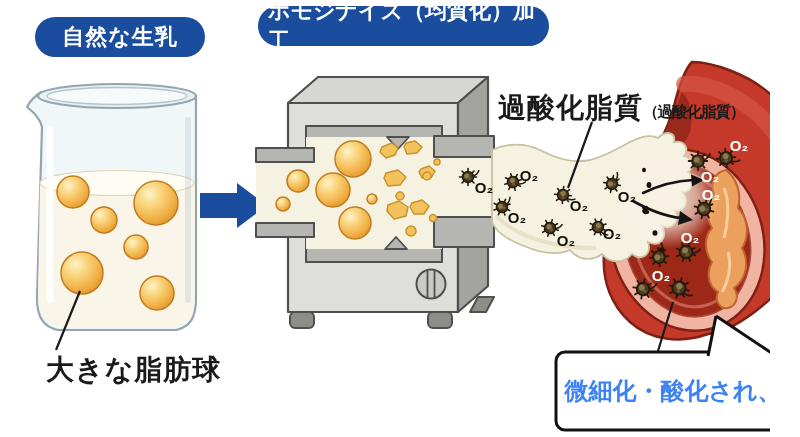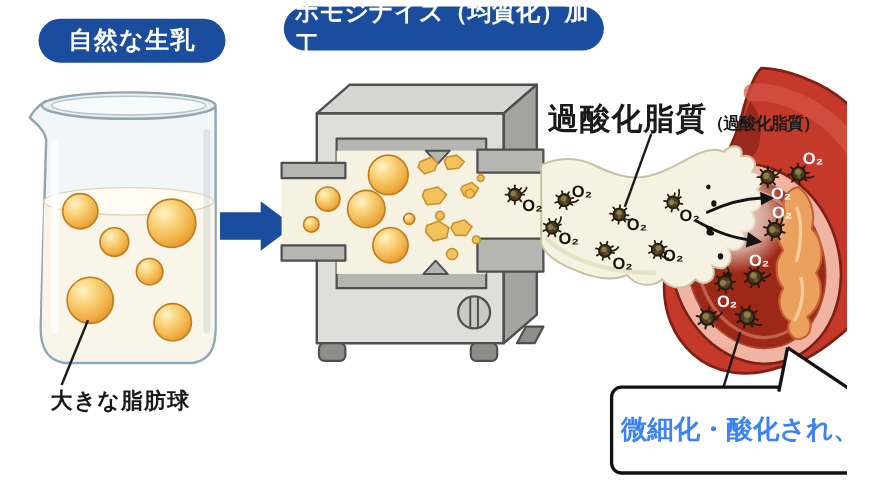--- a/index.html
+++ b/index.html
@@ -11,21 +11,21 @@
   .canvas svg{position:absolute;left:0;top:0;}
   .pill{
     position:absolute;height:40px;border-radius:20px;background:#1a4d9e;
     color:#fff;font-weight:bold;font-size:22px;letter-spacing:1px;
     display:flex;align-items:center;justify-content:center;box-sizing:border-box;
     padding:0 10px;
   }
   .pill1{left:35px;top:17px;width:170px;}
   .pill2{left:258px;top:6px;width:291px;letter-spacing:0;}
   .cap-bigfat{
-    position:absolute;left:46px;top:351px;font-size:20px;font-weight:bold;color:#1a1a1a;
+    position:absolute;left:46px;top:351px;font-size:28px;font-weight:bold;color:#1a1a1a;
     letter-spacing:1px;white-space:nowrap;
   }
   .rusted{
     position:absolute;left:498px;top:86px;display:flex;align-items:baseline;color:#1a1a1a;
     white-space:nowrap;
   }
   .rusted .big{font-size:28px;font-weight:bold;letter-spacing:1px;}
   .rusted .small{font-size:15.5px;font-weight:bold;letter-spacing:-1px;margin-top:16px;}
   .callout-text{
     position:absolute;left:556px;top:352px;width:234px;height:78px;

